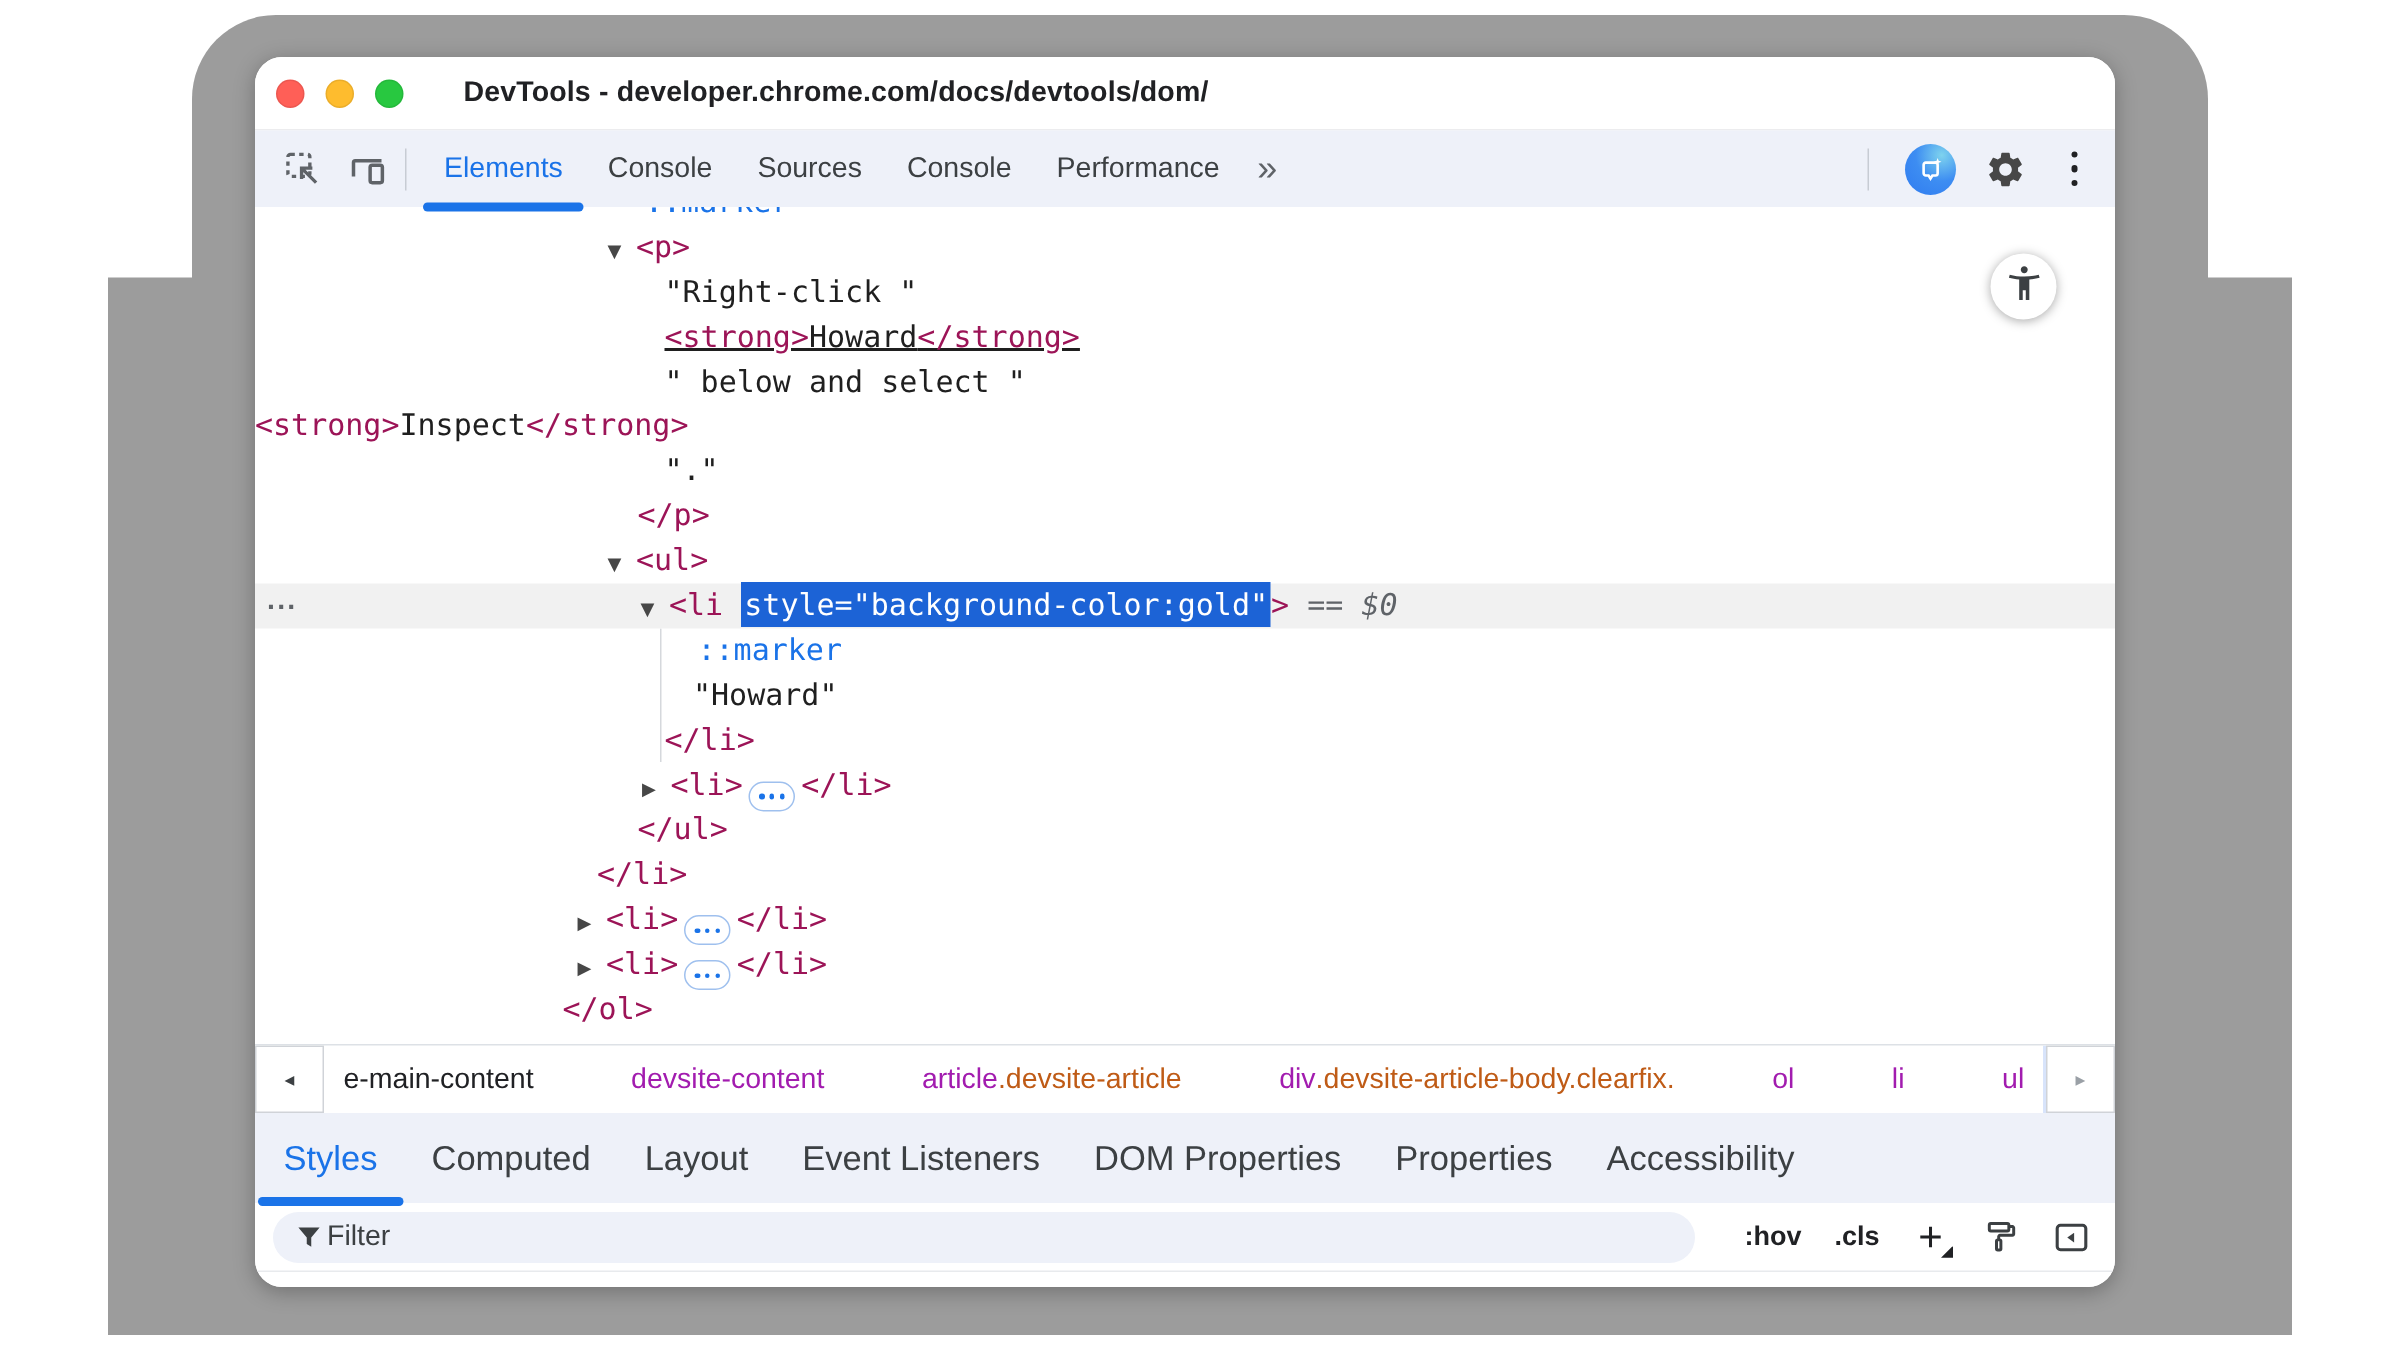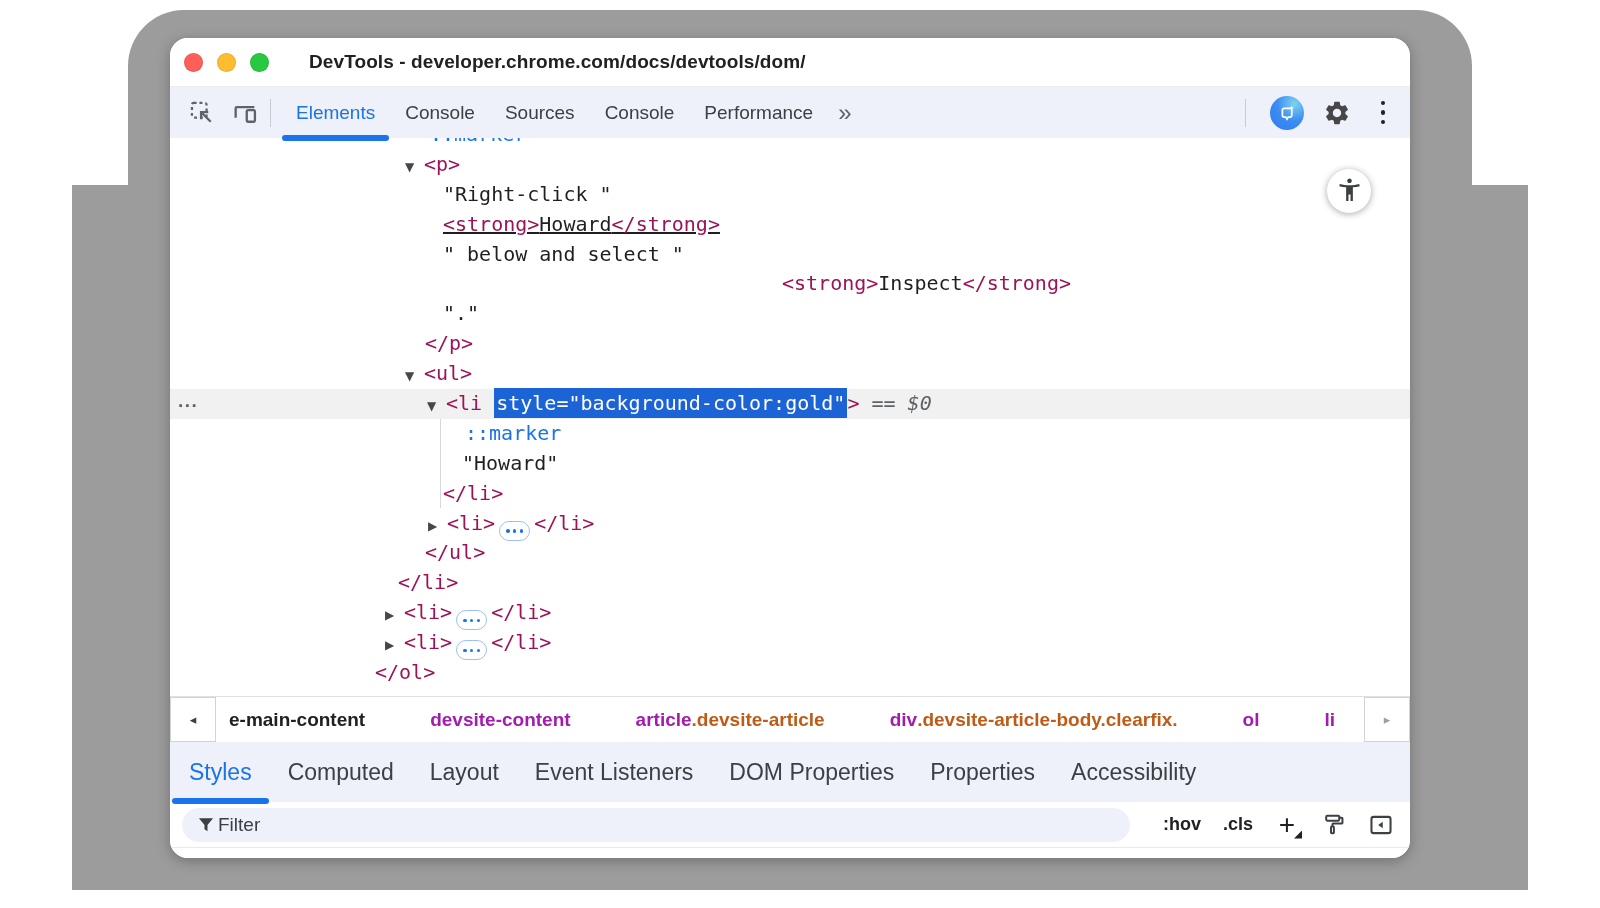--- a/index.html
+++ b/index.html
@@ -65,21 +65,21 @@
   .a11y-float{position:absolute;top:131px;right:39px;width:44px;height:44px;border-radius:50%;
               background:#fff;box-shadow:0 1px 7px rgba(0,0,0,.35);display:flex;align-items:center;justify-content:center;z-index:2;}
 
   
   .crumbbar{height:45px;flex:none;display:flex;align-items:stretch;background:#fff;
             border-top:1px solid #dde1e6;position:relative;z-index:2;}
   .crumb-btn{flex:none;width:44px;display:flex;align-items:center;justify-content:center;
              background:#fff;border:1px solid #d0d3d8;font-size:13px;color:#3c4043;}
   .crumb-btn.right{margin-left:auto;color:#9aa0a6;}
   .crumbs{display:flex;align-items:stretch;overflow:hidden;font-size:19px;}
-  .crumb{display:flex;align-items:center;padding:0 13px;white-space:nowrap;font-weight:bold;}
+  .crumb{display:flex;align-items:center;padding:0 13px;white-space:nowrap;}
   .crumb.selected{background:#d8e4fb;}
   .p-dark{color:#202124;}
   .p-tag{color:#a21caf;margin-left:39px;}
   .p-class{color:#bf5b16;}
 
   
   .sidetabs{height:60px;flex:none;background:#eef1f9;display:flex;align-items:stretch;
             padding-left:1px;position:relative;z-index:2;}
   .stab{padding:0 18px;display:flex;align-items:center;font-size:23px;color:#3c4043;position:relative;}
   .stab.active{color:#1a73e8;}
@@ -161,21 +161,21 @@
       </div>
     </div>
 
     <div class="tree">
       <div class="guide"></div>
     <div class="trow" style="padding-left: 260px; margin-top: -18px;"><span class="tk-blue">::marker</span></div>
         <div class="trow" style="padding-left: 235px;"><span class="arr">▼</span><span class="tk-tag">&lt;p&gt;</span></div>
         <div class="trow" style="padding-left: 273px;"><span class="tk-text">"Right-click "</span></div>
         <div class="trow" style="padding-left: 273px; text-decoration: underline;"><span class="tk-tag">&lt;strong&gt;</span><span class="tk-text">Howard</span><span class="tk-tag">&lt;/strong&gt;</span></div>
         <div class="trow" style="padding-left: 273px;"><span class="tk-text">" below and select "</span></div>
-        <div class="trow" style="padding-left: 273px; text-align: center;"><span class="tk-tag">&lt;strong&gt;</span><span class="tk-text">Inspect</span><span class="tk-tag">&lt;/strong&gt;</span></div>
+        <div class="trow" style=""><span class="tk-tag">&lt;strong&gt;</span><span class="tk-text">Inspect</span><span class="tk-tag">&lt;/strong&gt;</span></div>
         <div class="trow" style="padding-left: 273px;"><span class="tk-text">"."</span></div>
         <div class="trow" style="padding-left: 255px;"><span class="tk-tag">&lt;/p&gt;</span></div>
         <div class="trow" style="padding-left: 235px;"><span class="arr">▼</span><span class="tk-tag">&lt;ul&gt;</span></div>
         <div class="trow selected" style="padding-left: 257px;"><span class="rowdots">...</span><span class="arr">▼</span><span class="tk-tag">&lt;li </span><span class="tk-sel">style="background-color:gold"</span><span class="tk-tag">&gt;</span><span class="tk-eq"> == </span><span class="tk-dollar">$0</span></div>
         <div class="trow" style="padding-left: 295px;"><span class="tk-blue">::marker</span></div>
         <div class="trow" style="padding-left: 292px;"><span class="tk-text">"Howard"</span></div>
         <div class="trow" style="padding-left: 273px;"><span class="tk-tag">&lt;/li&gt;</span></div>
         <div class="trow" style="padding-left: 258px;"><span class="arr">▶</span><span class="tk-tag">&lt;li&gt;</span><span class="pill"><i></i><i></i><i></i></span><span class="tk-tag">&lt;/li&gt;</span></div>
         <div class="trow" style="padding-left: 255px;"><span class="tk-tag">&lt;/ul&gt;</span></div>
         <div class="trow" style="padding-left: 228px;"><span class="tk-tag">&lt;/li&gt;</span></div>

